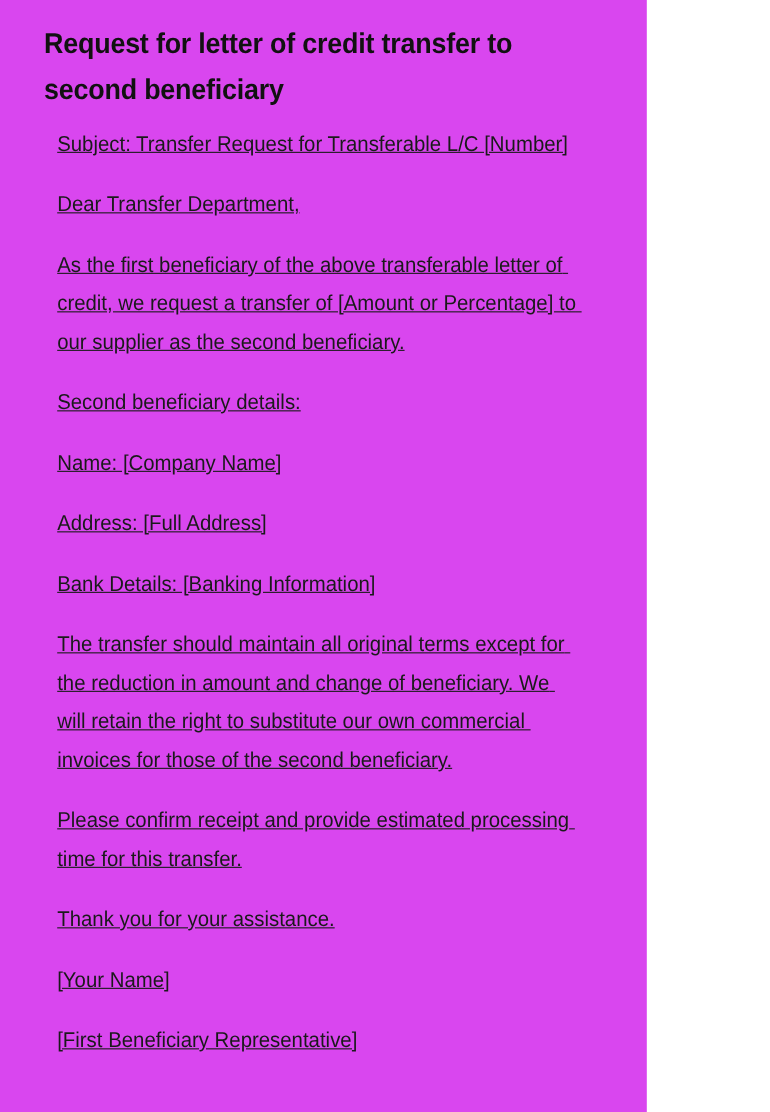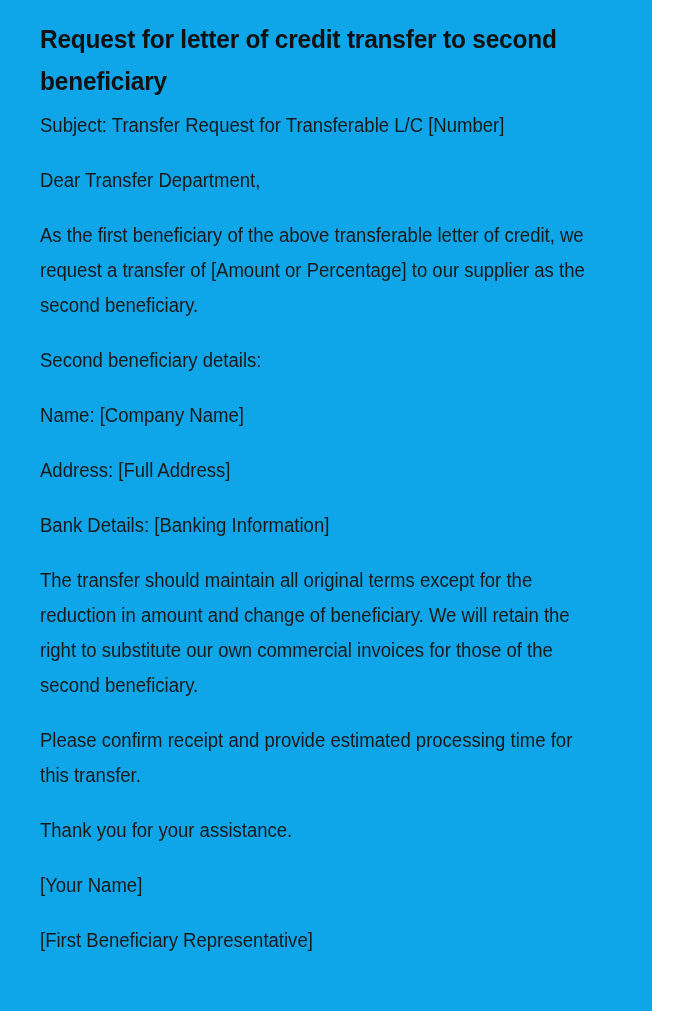--- a/index.html
+++ b/index.html
@@ -12,43 +12,44 @@
   body {
     width: 700px;
     min-height: 1011px;
     font-family: "Liberation Sans", "DejaVu Sans", sans-serif;
     color: #1a1a1a;
     -webkit-font-smoothing: antialiased;
   }
 
   .page {
     box-sizing: border-box;
-    width: 652px;
+    width: 588px;
     min-height: 1011px;
     padding: 18px 50px 20px 40px;
-    background: #0ea5e9;
+    background: #d946ef;
   }
 
   .doc-title {
     margin: 0 0 6px 0;
     padding: 0;
     font-family: "Liberation Sans Narrow", "Liberation Sans", "DejaVu Sans Condensed", sans-serif;
     font-size: 26px;
     font-weight: 700;
     line-height: 42px;
     letter-spacing: -0.2px;
     color: #111111;
     transform: scaleX(0.94);
     transform-origin: left top;
     width: 106%;
   }
 
   .doc-body {
-    margin: 0;
+    margin: 12px;
     padding: 0;
+    text-decoration: underline;
   }
 
   .doc-para {
     margin: 0 0 20px 0;
     padding: 0;
     font-size: 19.5px;
     font-weight: 400;
     line-height: 35px;
     color: #1a1a1a;
     transform: scaleX(0.95);

